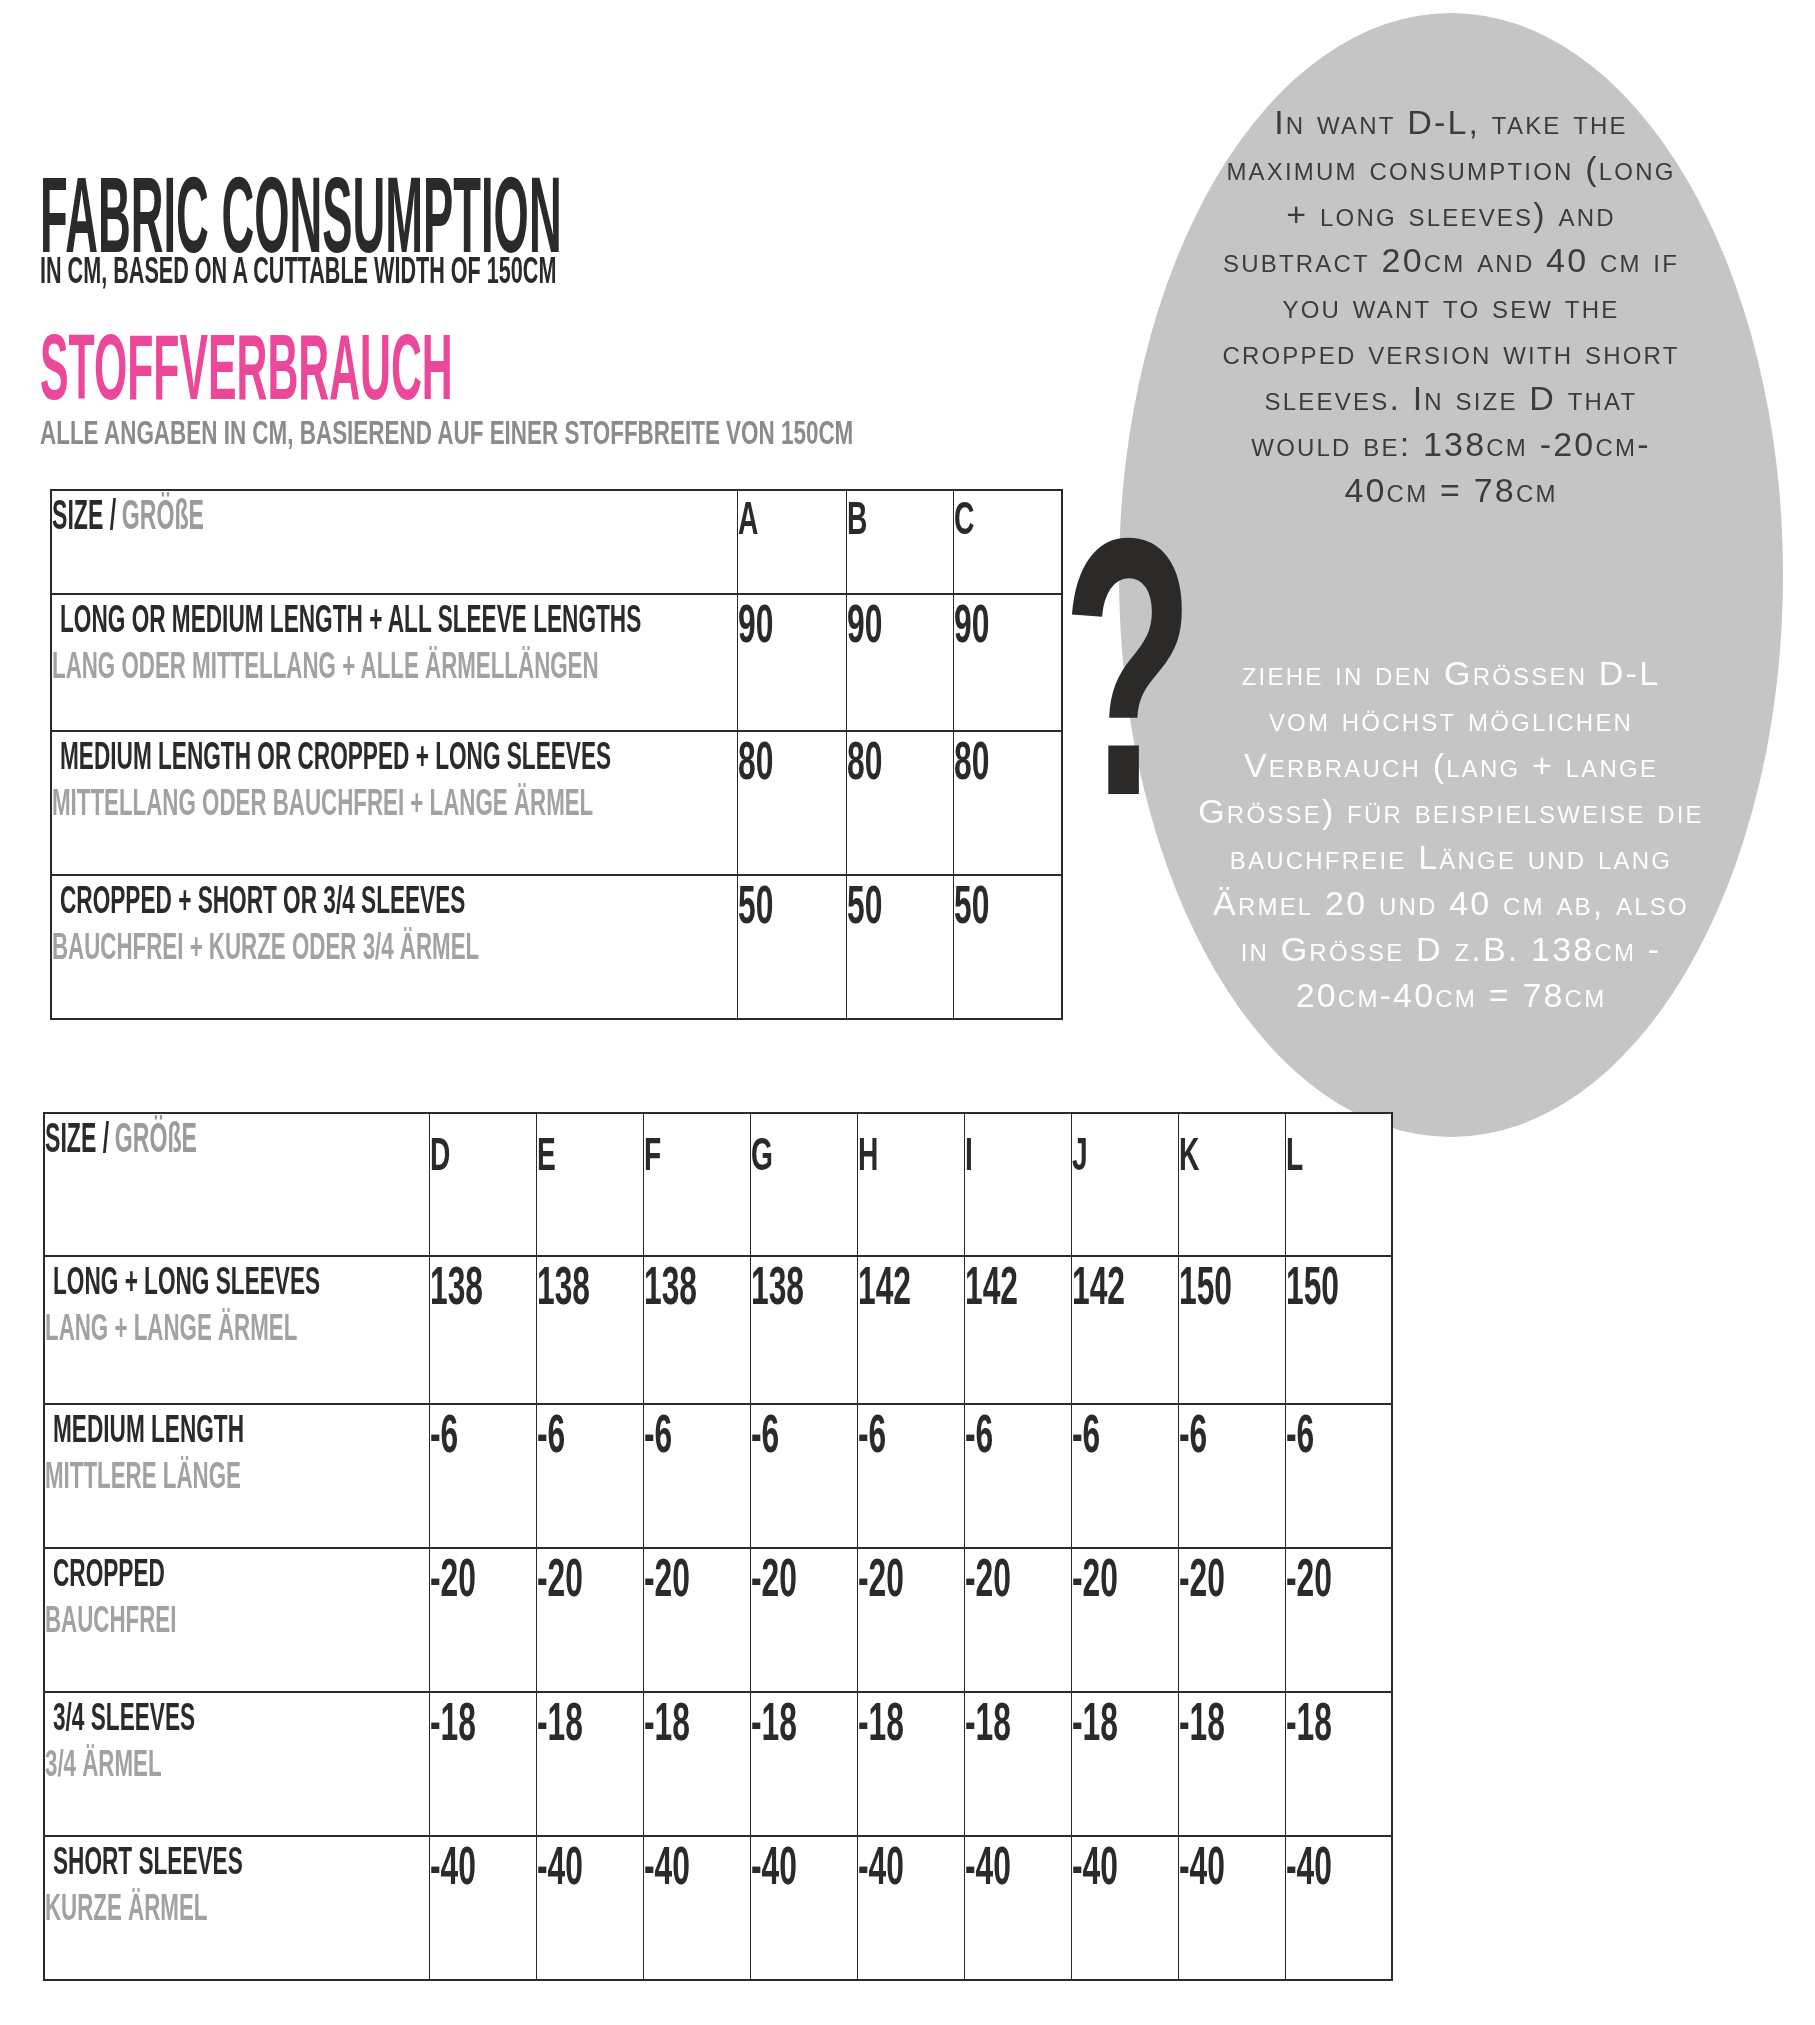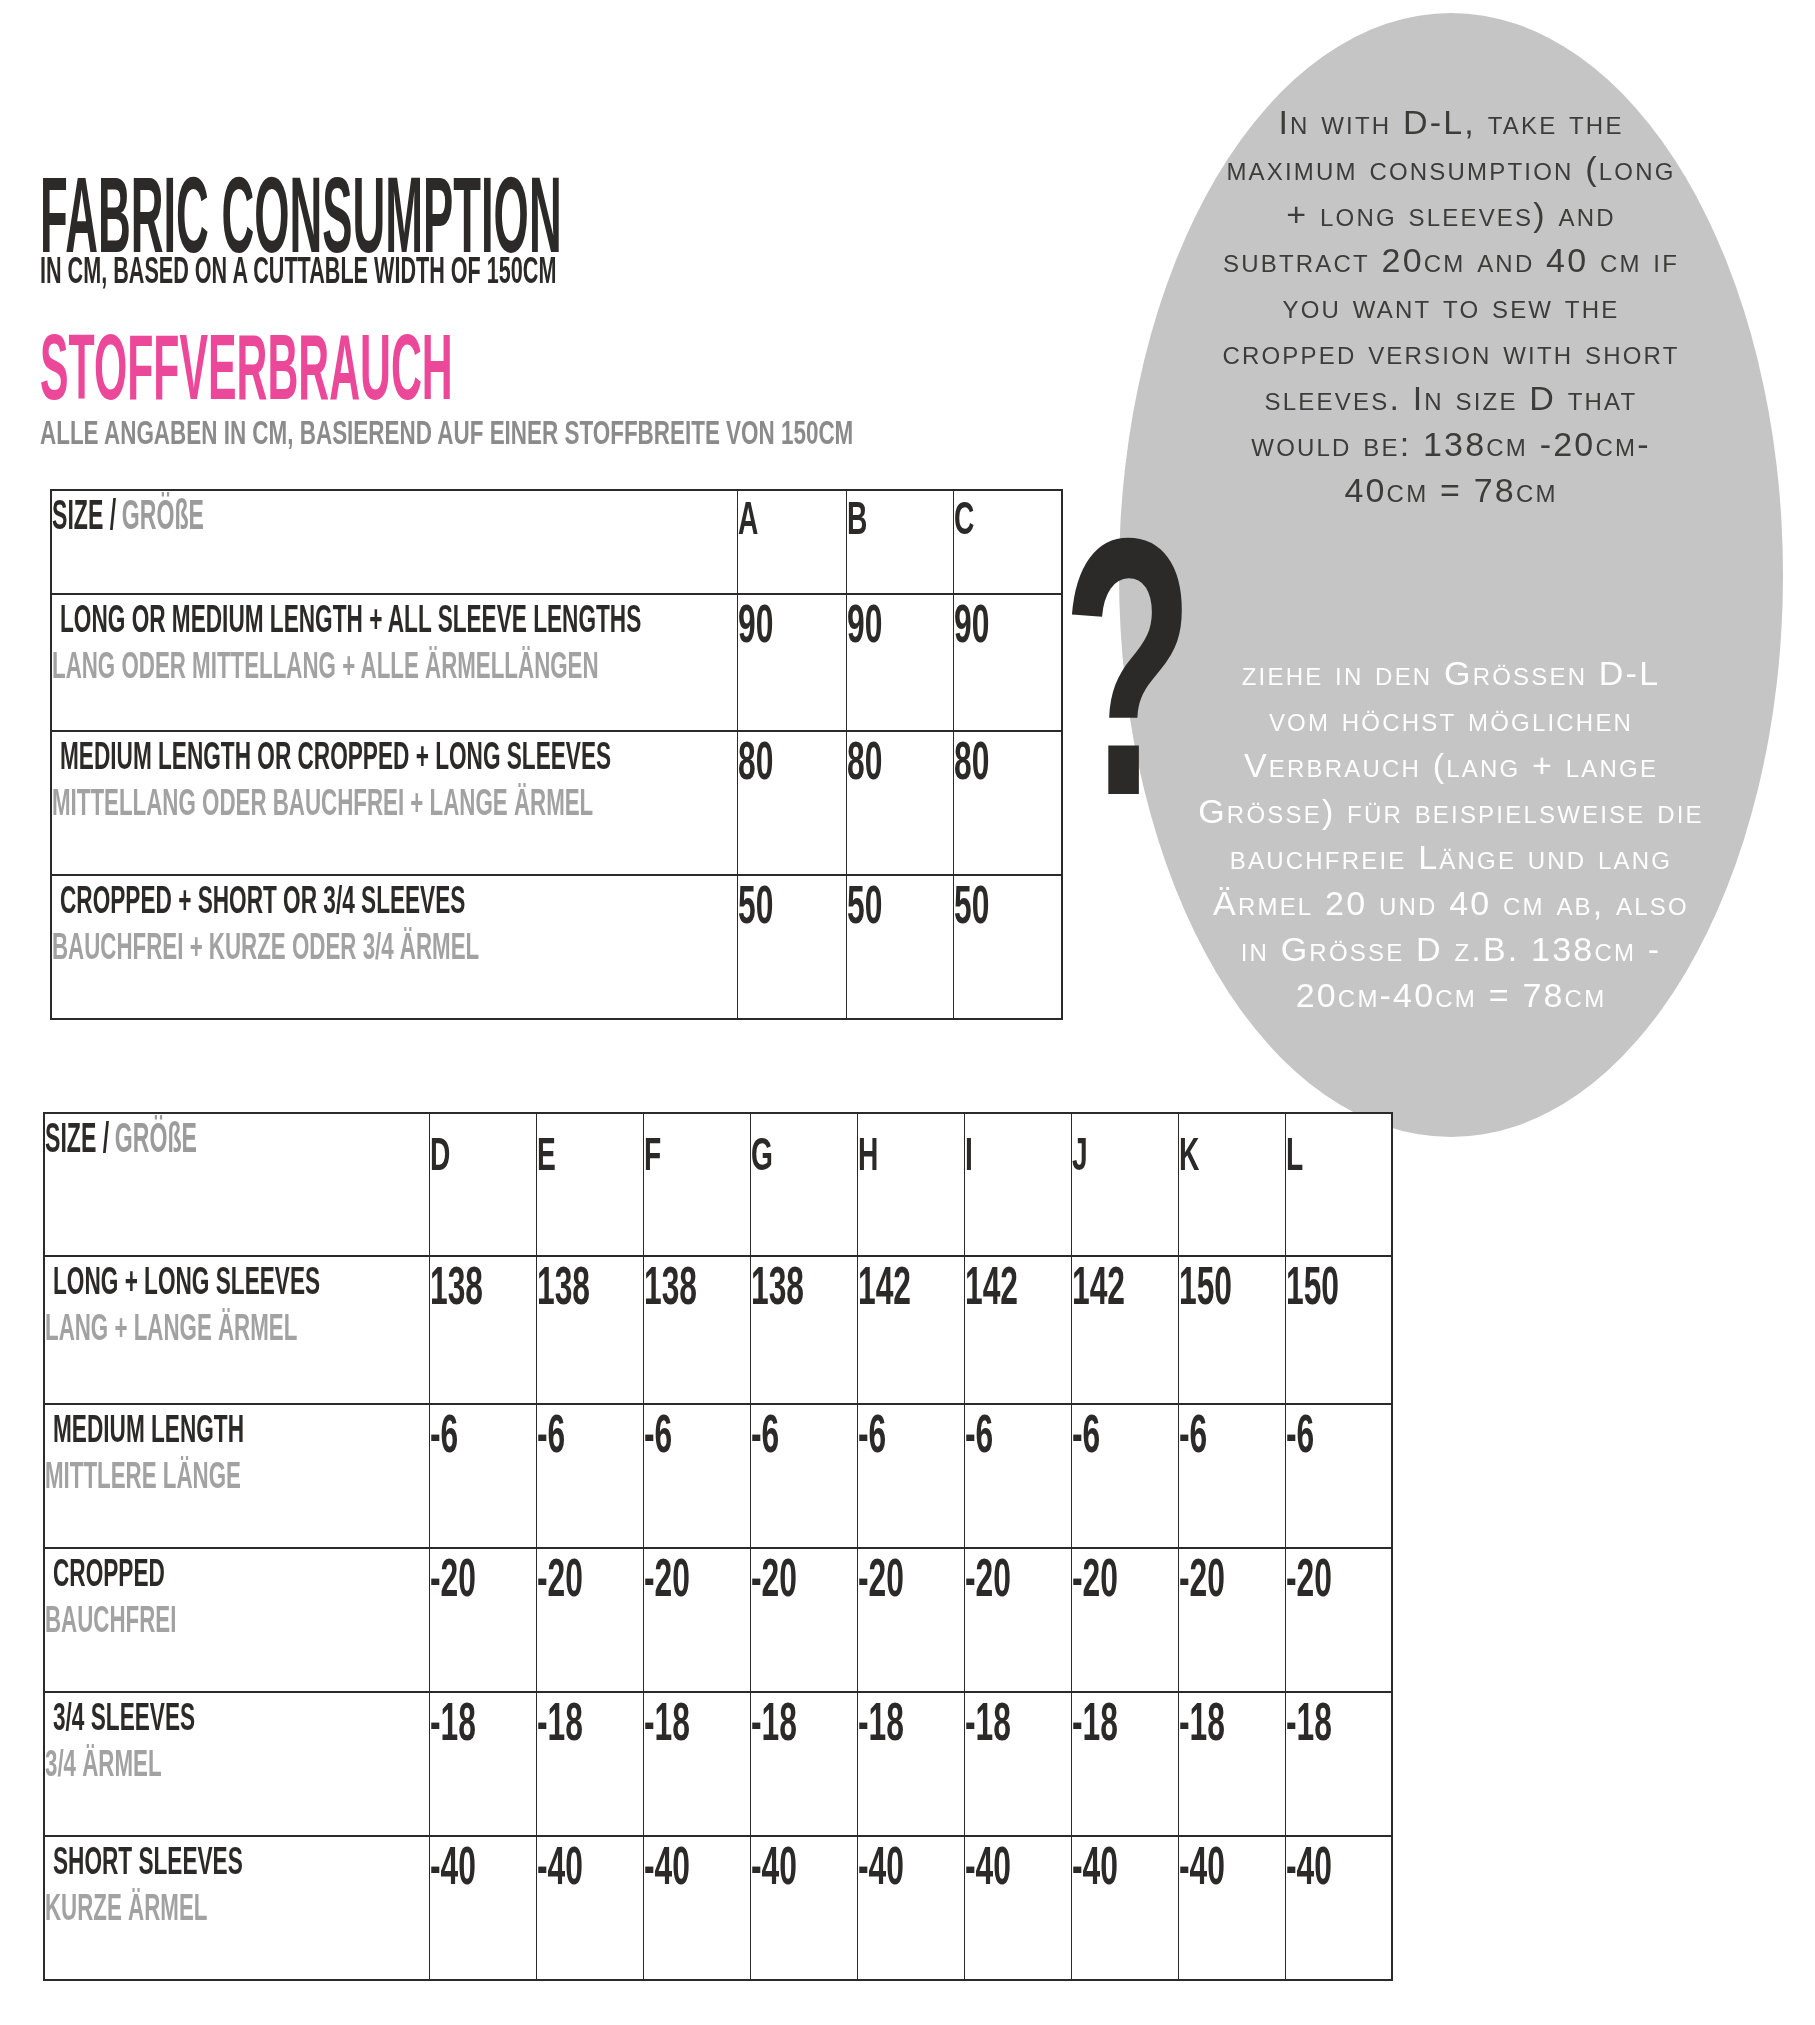--- a/index.html
+++ b/index.html
@@ -36,21 +36,21 @@
   .t2 td.ltr{padding-top:13px;}
   td.val{padding:16px 0 0 11px;font-size:53px;line-height:58px;font-weight:700;}
 </style>
 </head>
 <body>
 
 <div class="page">
 
   <div class="ellipse">
     <div class="btxt ben">
-      <div class="bline">In with D-L, take the</div>
+      <div class="bline">In want D-L, take the</div>
       <div class="bline">maximum consumption (long</div>
       <div class="bline">+ long sleeves) and</div>
       <div class="bline">subtract 20cm and 40 cm if</div>
       <div class="bline">you want to sew the</div>
       <div class="bline">cropped version with short</div>
       <div class="bline">sleeves.  In size D that</div>
       <div class="bline">would be: 138cm -20cm-</div>
       <div class="bline">40cm = 78cm</div>
     </div>
     <div class="btxt bde">

